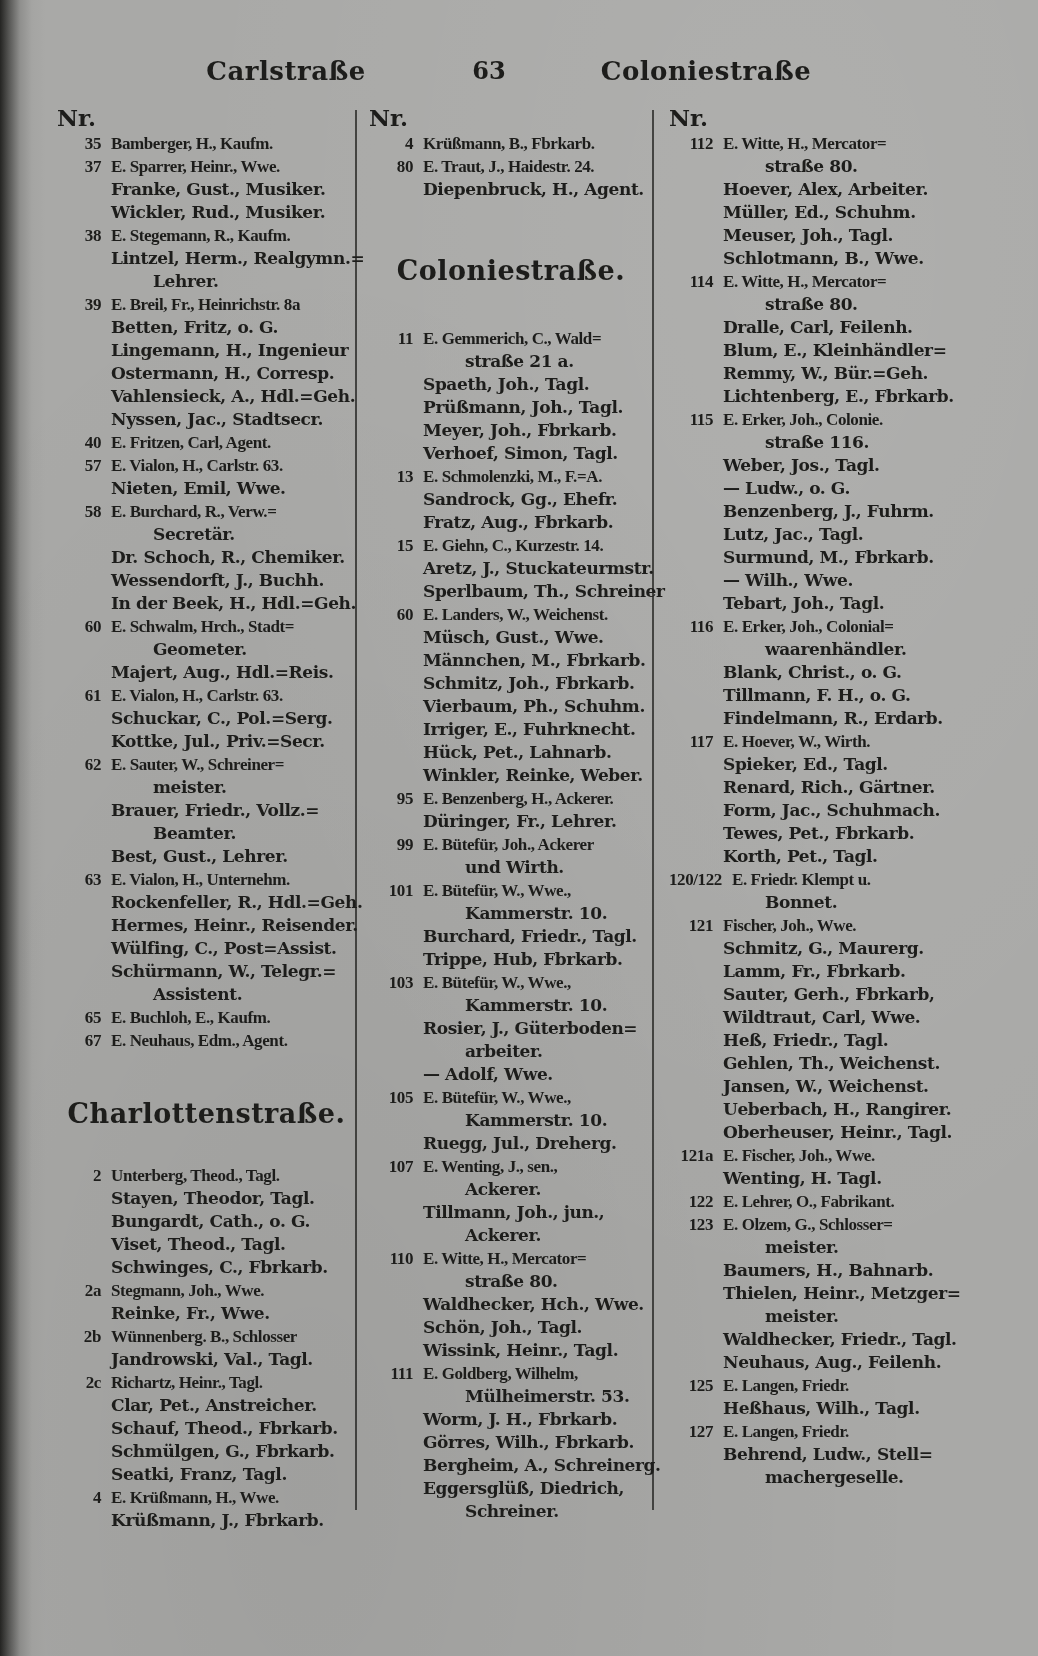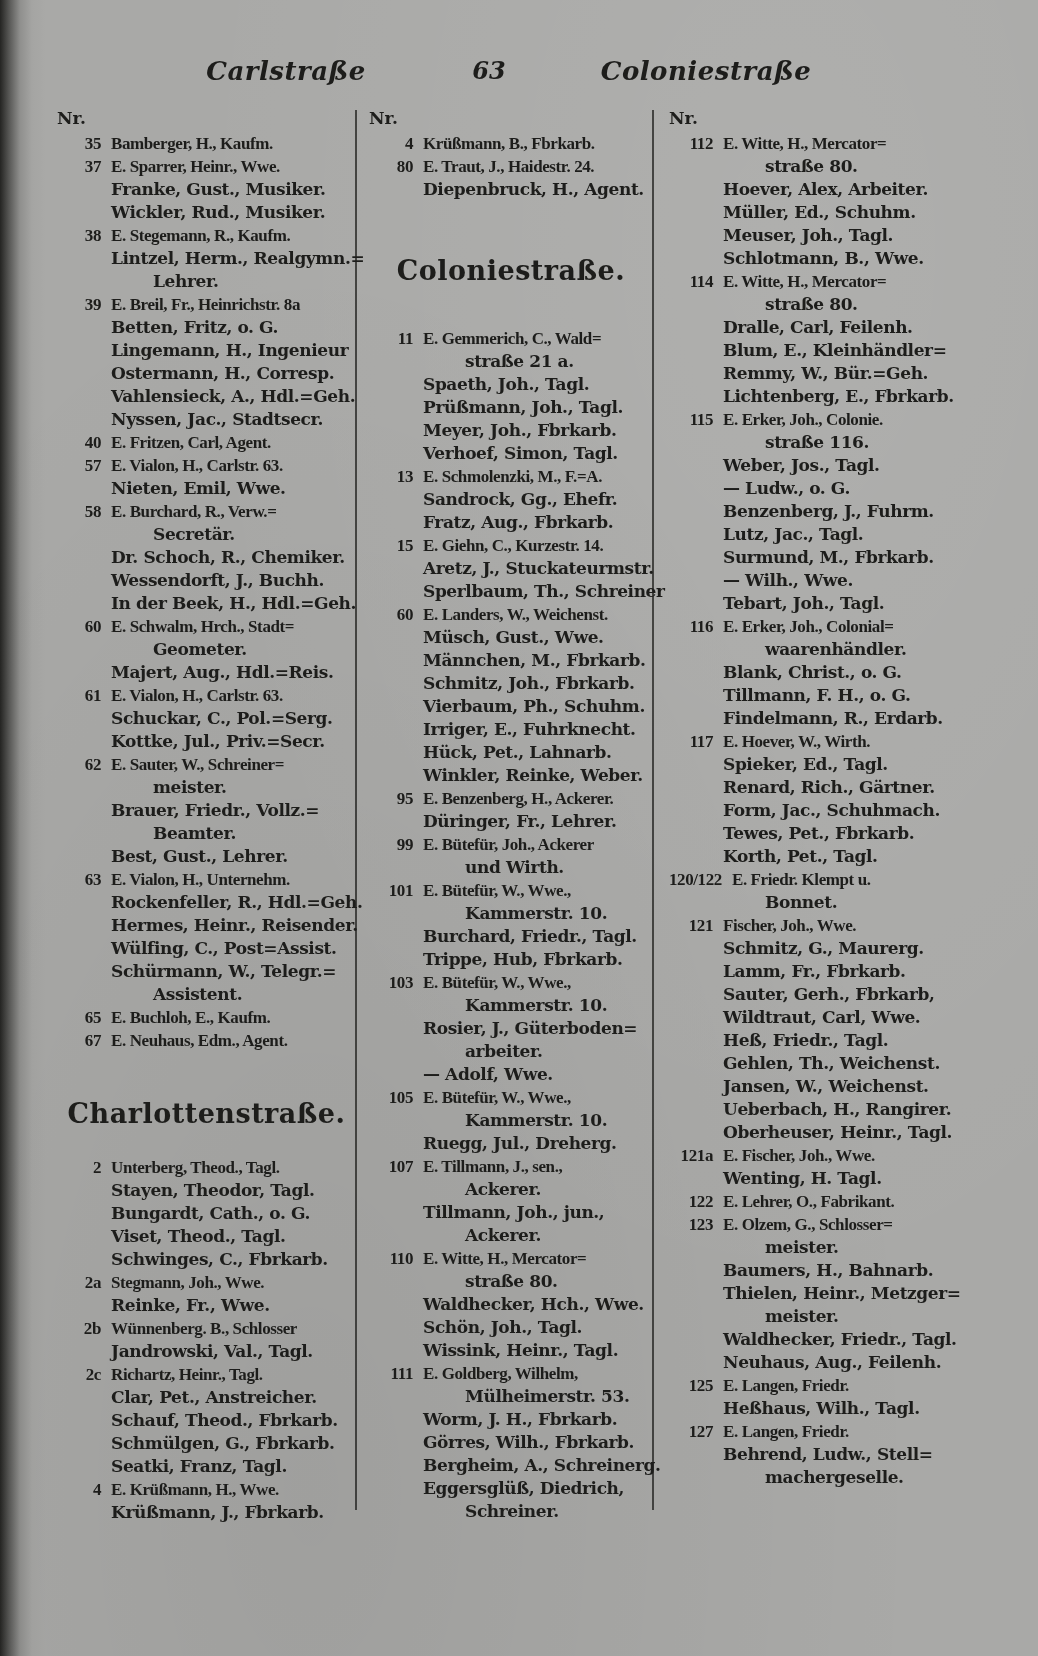--- a/index.html
+++ b/index.html
@@ -12,39 +12,39 @@
       #a9a9a7;
   }
   
   .binding{
     position:absolute;top:0;left:0;width:46px;height:100%;
     background:linear-gradient(90deg,
       rgba(25,25,23,.92) 0px, rgba(52,52,50,.70) 9px,
       rgba(95,95,93,.35) 20px, rgba(140,140,138,.15) 32px, rgba(0,0,0,0) 46px);
     pointer-events:none;
   }
-  .header{position:absolute;top:56px;left:0;width:100%;height:40px;font-style:italic;}
+  .header{position:absolute;top:56px;left:0;width:100%;height:40px;}
   .h-street{position:absolute;transform:translateX(-50%);font-size:26px;letter-spacing:.5px;white-space:nowrap;}
   .h-left{left:286px;}
   .h-right{left:706px;}
   .h-page{position:absolute;left:489px;transform:translateX(-50%);font-size:24px;}
   .cols{position:absolute;top:106px;left:57px;width:952px;display:flex;align-items:flex-start;}
   .col{box-sizing:border-box;}
   .col-a{width:299px;}
   .col-b{width:297px;padding-left:13px;}
   .col-c{width:356px;padding-left:16px;}
-  .nr-label{font-size:17px;line-height:24px;margin-bottom:2px;}
+  .nr-label{font-size:23px;line-height:24px;margin-bottom:2px;}
   .line{font-size:17px;line-height:23px;white-space:nowrap;letter-spacing:-0.4px;}
   .first{display:flex;font-family:Liberation Serif, serif;}
   .nr{flex:0 0 auto;min-width:44px;text-align:right;padding-right:10px;white-space:nowrap;}
   .txt{flex:0 1 auto;}
   .cont.i0{padding-left:54px;}
   .cont.i1{padding-left:96px;}
   .section{font-size:27px;line-height:36px;text-align:center;letter-spacing:.5px;white-space:nowrap;}
-  .col-a .section{margin:44px 0 24px;}
+  .col-a .section{margin:44px 0 32px;}
   .col-b .section{margin:52px 0 38px;}
   .vrule{position:absolute;width:2px;background:#26262            4;opacity:.78;}
   .vrule{background:#262624;}
   #vrule1{left:355px;top:110px;height:1400px;}
   #vrule2{left:652px;top:110px;height:1400px;}
 </style>
 </head>
 <body>
 
 <div class="page">
@@ -303,21 +303,21 @@
           <div class="line first">
             <span class="nr">105</span>
             <span class="txt">E. Bütefür, W., Wwe.,</span>
           </div>
           <div class="line cont i1">Kammerstr. 10.</div>
           <div class="line cont i0">Ruegg, Jul., Dreherg.</div>
         </div>
         <div class="entry">
           <div class="line first">
             <span class="nr">107</span>
-            <span class="txt">E. Tillmann, J., sen.,</span>
+            <span class="txt">E. Wenting, J., sen.,</span>
           </div>
           <div class="line cont i1">Ackerer.</div>
           <div class="line cont i0">Tillmann, Joh., jun.,</div>
           <div class="line cont i1">Ackerer.</div>
         </div>
         <div class="entry">
           <div class="line first">
             <span class="nr">110</span>
             <span class="txt">E. Witte, H., Mercator=</span>
           </div>

